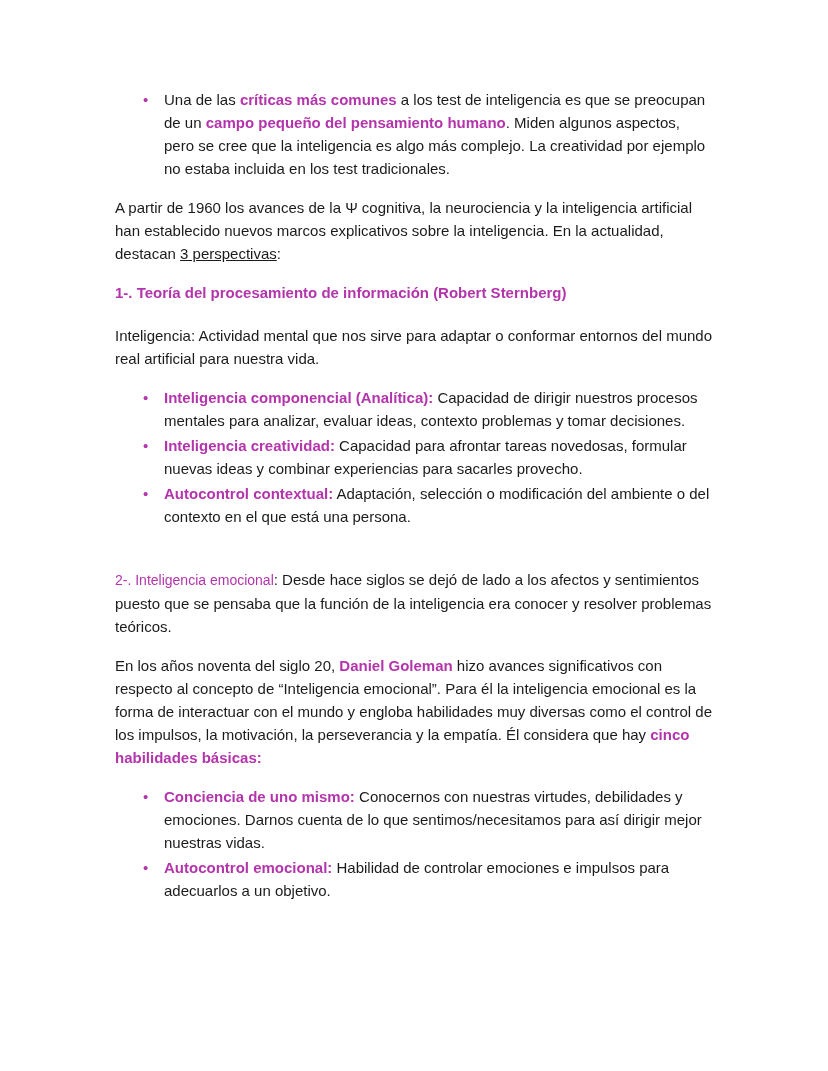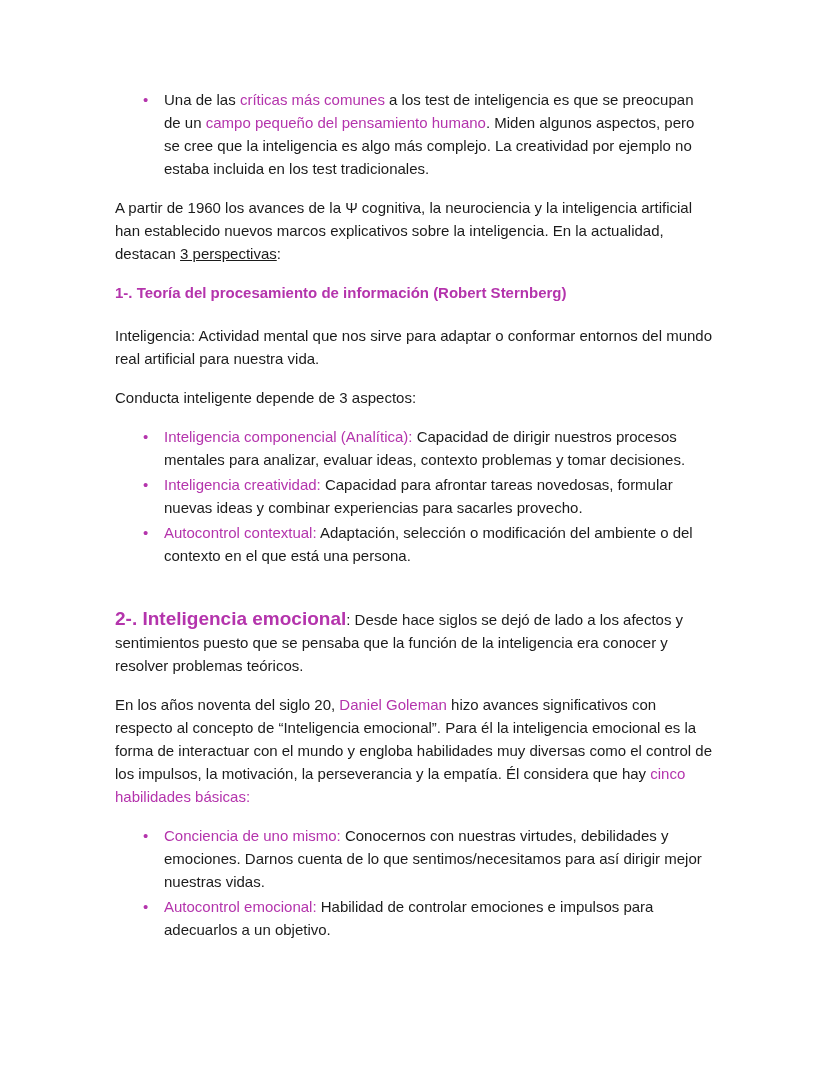--- a/index.html
+++ b/index.html
@@ -33,33 +33,33 @@
     padding-left: 21px;
     margin: 0 0 2px 0;
   }
   .bullet-dot {
     position: absolute;
     left: 0;
     top: 0;
     color: var(--accent);
     font-size: 15px;
   }
-  .accent-bold { color: var(--accent); font-weight: normal; }
+  .accent-bold { color: var(--accent); font-weight: bold; }
   .u { text-decoration: underline; text-align: right; }
   h1.doc-heading {
     font-size: 15px;
     line-height: 23px;
     color: var(--accent);
     font-weight: bold;
     margin: 6px 0 20px 0;
   }
   .inline-heading {
-    font-size: 19px;
+    font-size: 14px;
     color: var(--accent);
-    font-weight: bold;
+    font-weight: normal;
   }
   .section-gap { margin-top: 40px; }
 </style>
 </head>
 <body>
 
 <div class="page">
   <div class="content">
 
     <ul class="bullets">
@@ -70,21 +70,20 @@
     </ul>
 
     <p>
       <span>A partir de 1960 los avances de la Ψ cognitiva, la neurociencia y la inteligencia artificial han establecido nuevos marcos explicativos sobre la inteligencia. En la actualidad, destacan </span><span class="u">3 perspectivas</span><span>:</span>
     </p>
 
     <h1 class="doc-heading">1-. Teoría del procesamiento de información (Robert Sternberg)</h1>
 
     <p>Inteligencia: Actividad mental que nos sirve para adaptar o conformar entornos del mundo real artificial para nuestra vida.</p>
 
-    <p>Conducta inteligente depende de 3 aspectos:</p>
 
     <ul class="bullets">
       <li>
         <span class="bullet-dot">•</span>
         <span class="accent-bold">Inteligencia componencial (Analítica):</span><span> Capacidad de dirigir nuestros procesos mentales para analizar, evaluar ideas, contexto problemas y tomar decisiones.</span>
       </li>
       <li>
         <span class="bullet-dot">•</span>
         <span class="accent-bold">Inteligencia creatividad:</span><span> Capacidad para afrontar tareas novedosas, formular nuevas ideas y combinar experiencias para sacarles provecho.</span>
       </li>

